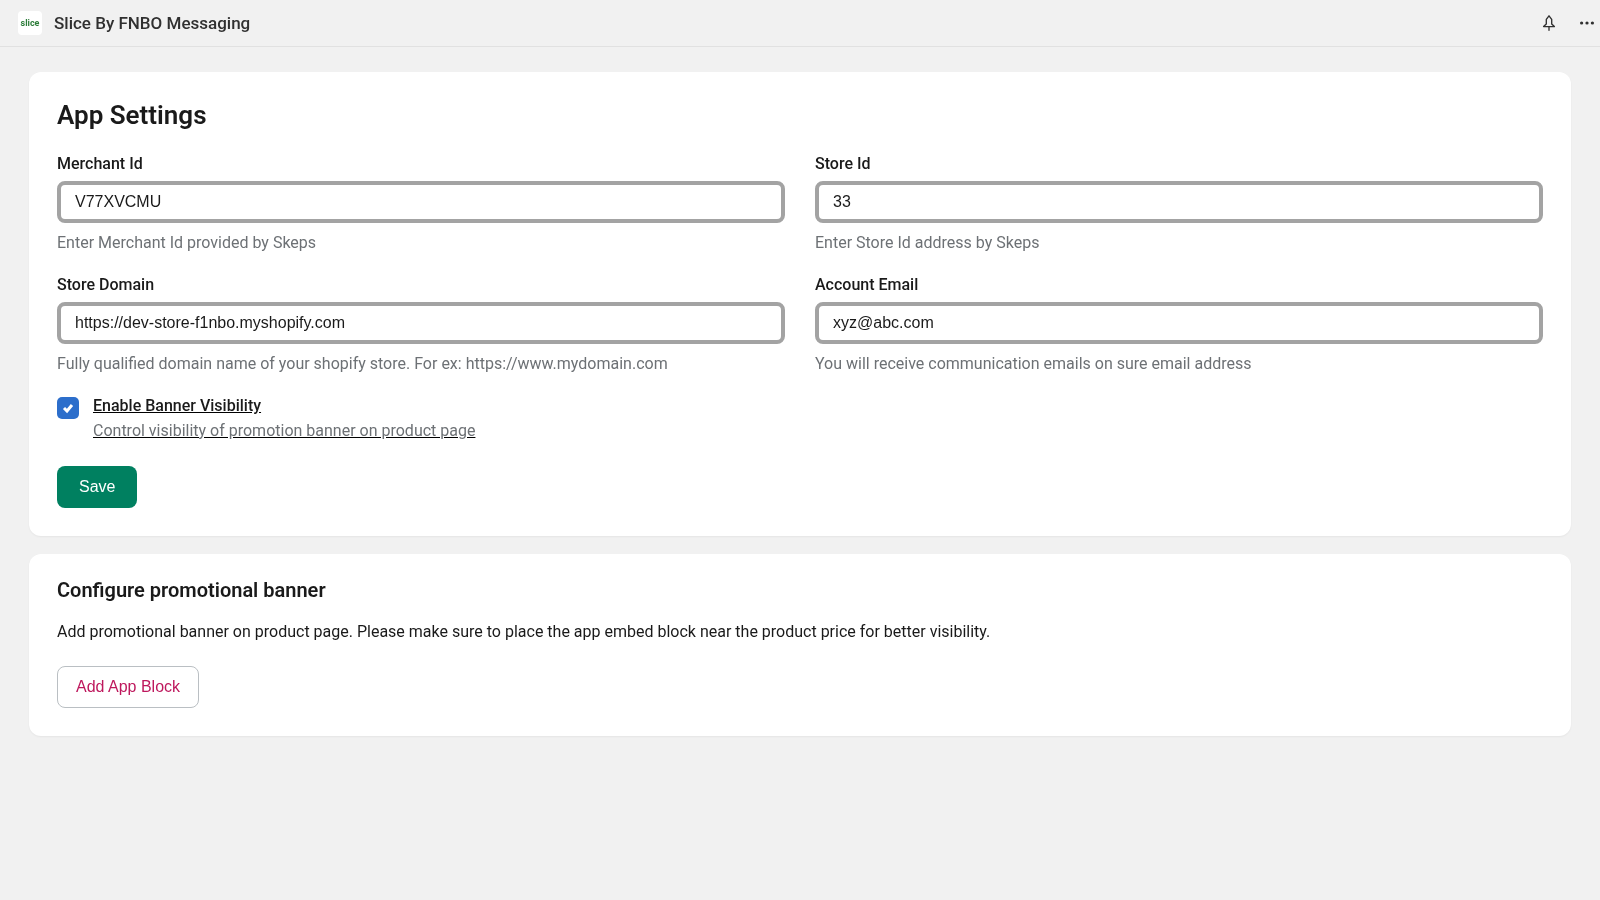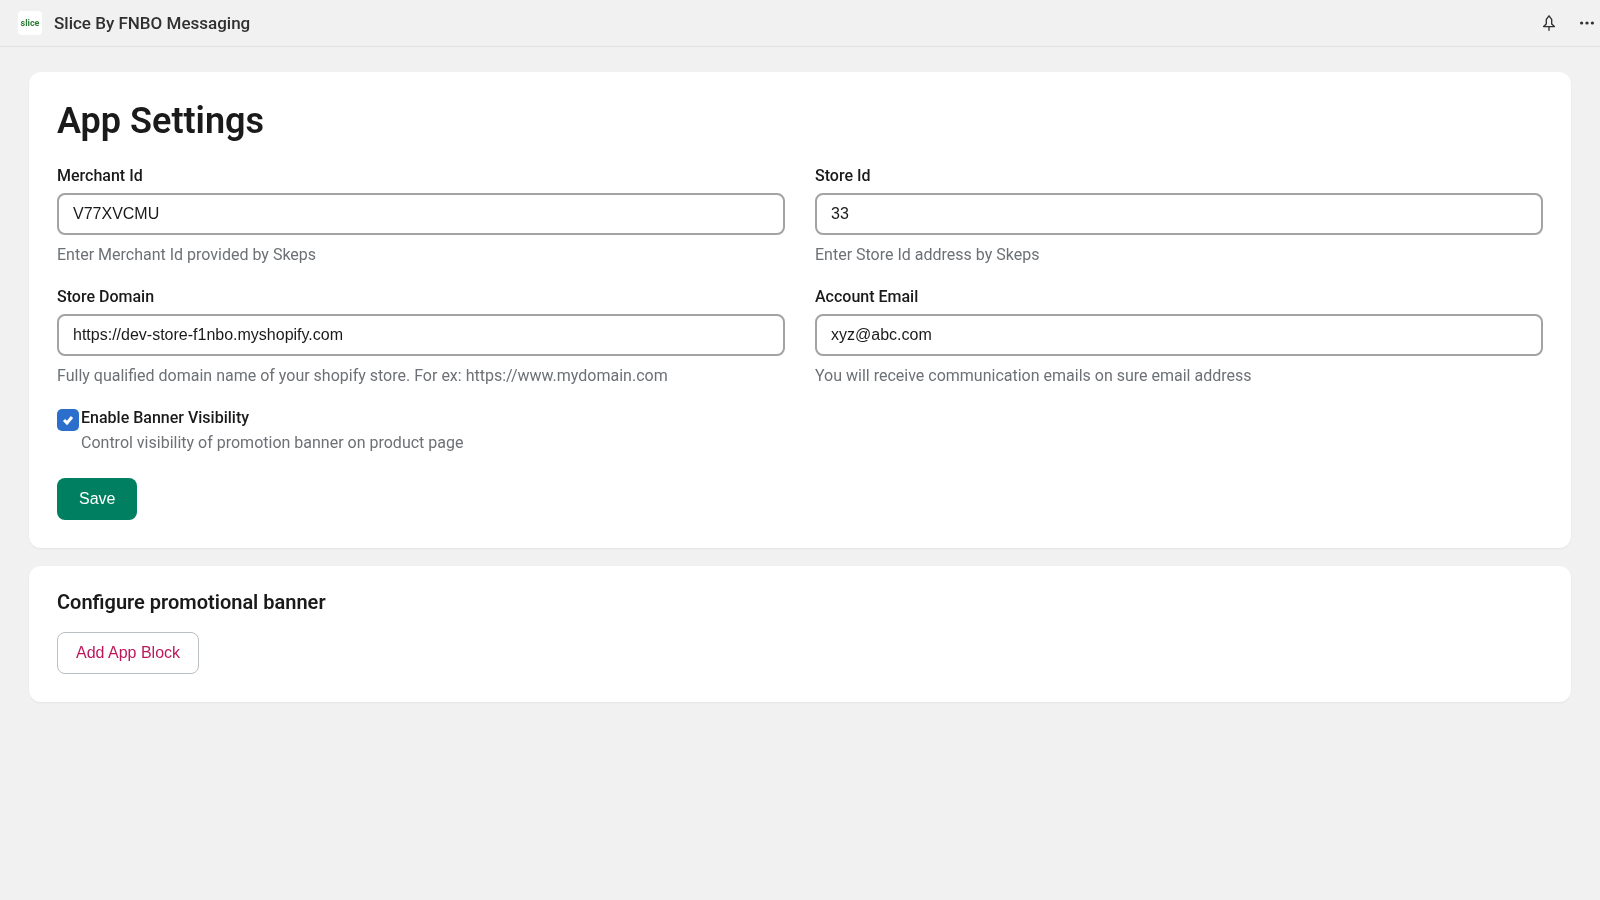--- a/index.html
+++ b/index.html
@@ -61,21 +61,21 @@
       padding: 25px 29px;
     }
     .card {
       background: white;
       border-radius: 12px;
       box-shadow: 0 1px 2px rgba(0,0,0,0.05);
       padding: 28px 28px 28px 28px;
       margin-bottom: 18px;
     }
     .page-title {
-      font-size: 36px;
+      font-size: 26px;
       font-weight: 600;
       color: #1a1a1a;
       margin-bottom: 24px;
     }
     .form-row {
       display: flex;
       gap: 30px;
       margin-bottom: 20px;
     }
     .form-group {
@@ -87,37 +87,38 @@
       color: #1a1a1a;
       font-weight: 500;
       margin-bottom: 8px;
     }
     .form-input {
       width: 100%;
       height: 42px;
       padding: 0 14px;
       font-size: 16px;
       color: #1a1a1a;
-      border: 2px solid #a3a3a3;
+      border: 4px solid #a3a3a3;
       border-radius: 8px;
       background: white;
       outline: none;
     }
     .form-hint {
       font-size: 16px;
       color: #6d7175;
       margin-top: 8px;
       line-height: 1.5;
     }
     .checkbox-row {
       display: flex;
       align-items: flex-start;
-      gap: 2px;
+      gap: 14px;
       margin-bottom: 26px;
       margin-top: 10px;
+      text-decoration: underline;
     }
     .checkbox {
       width: 22px;
       height: 22px;
       background: #2c6ecb;
       border-radius: 5px;
       display: flex;
       align-items: center;
       justify-content: center;
       cursor: pointer;
@@ -244,15 +245,16 @@
         <div class="checkbox-label">Enable Banner Visibility</div>
         <div class="checkbox-hint">Control visibility of promotion banner on product page</div>
       </div>
     </div>
 
     <button class="save-button">Save</button>
   </div>
 
   <div class="card card-2">
     <h2 class="section-title">Configure promotional banner</h2>
+    <p class="section-desc">Add promotional banner on product page. Please make sure to place the app embed block near the product price for better visibility.</p>
     <button class="secondary-button">Add App Block</button>
   </div>
 </div>
 
 </body></html>

